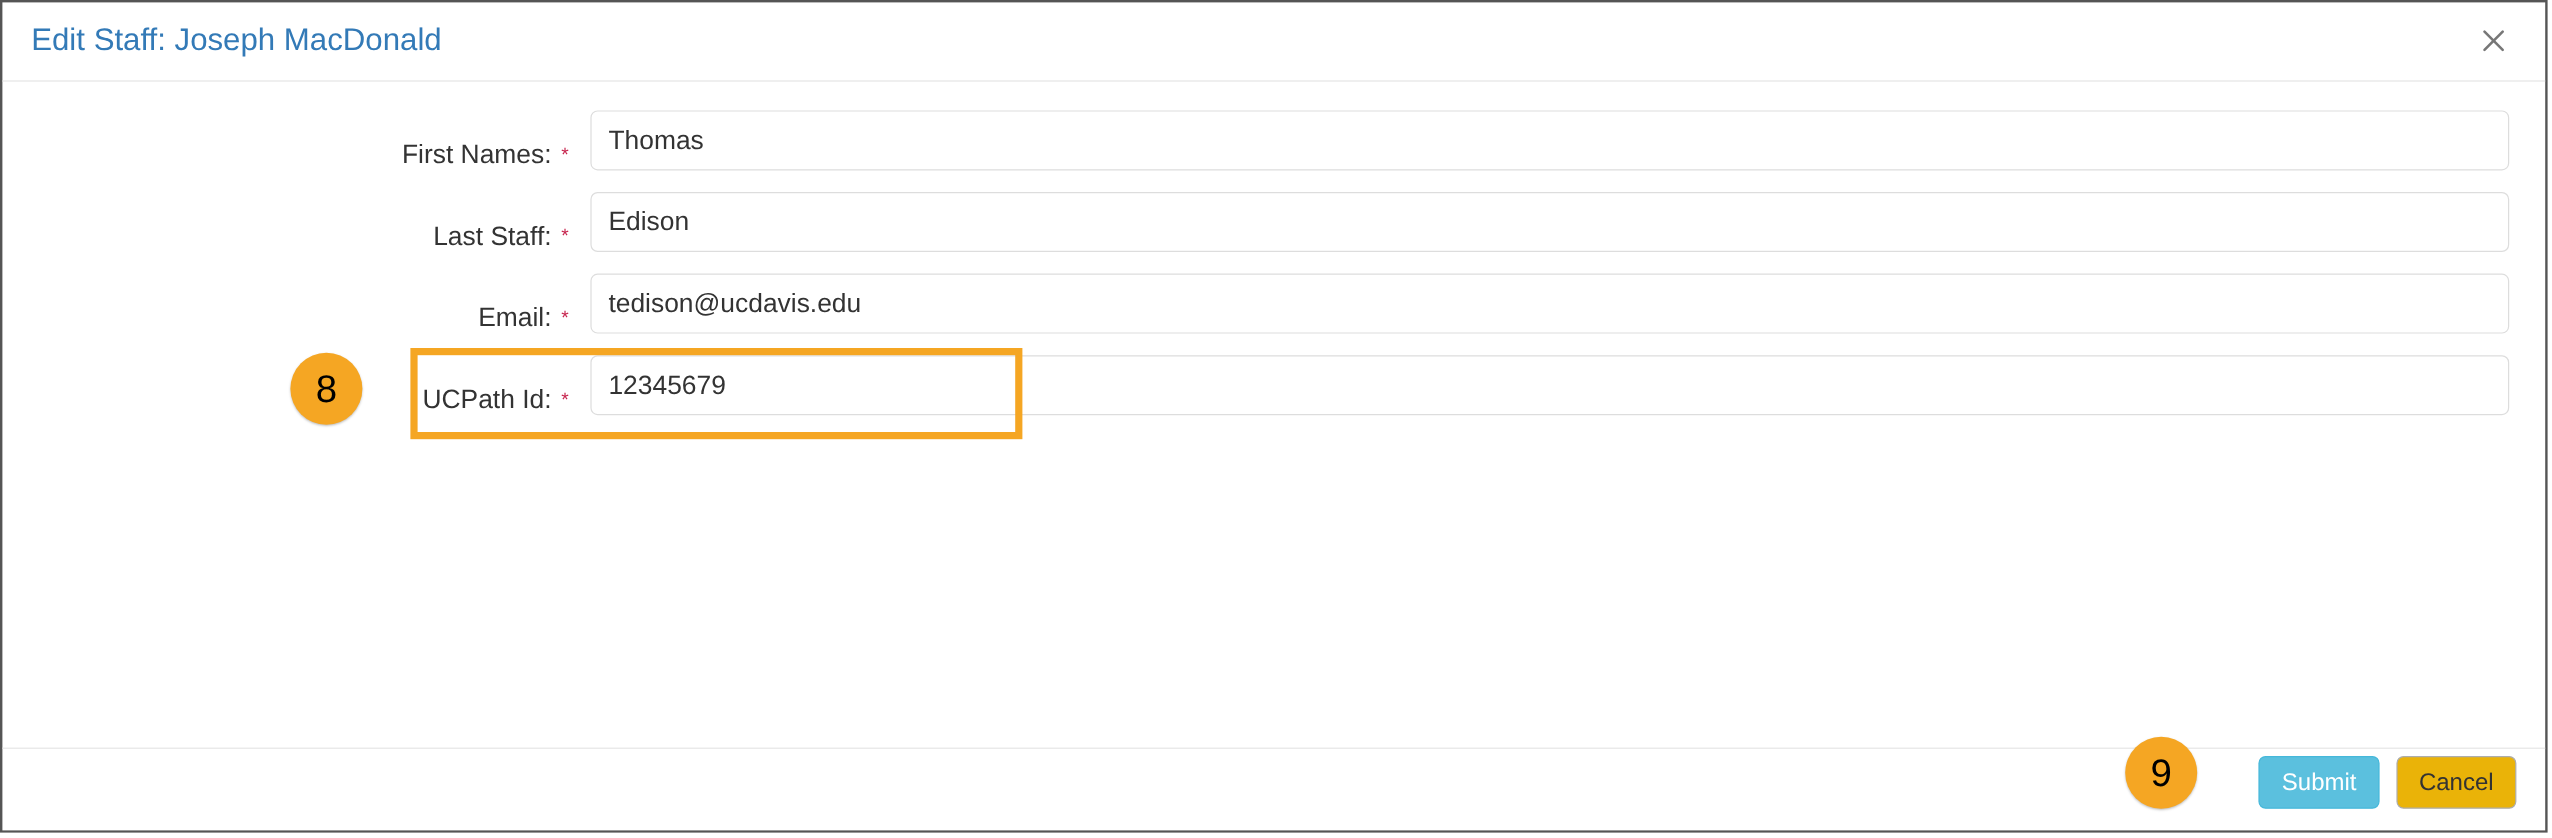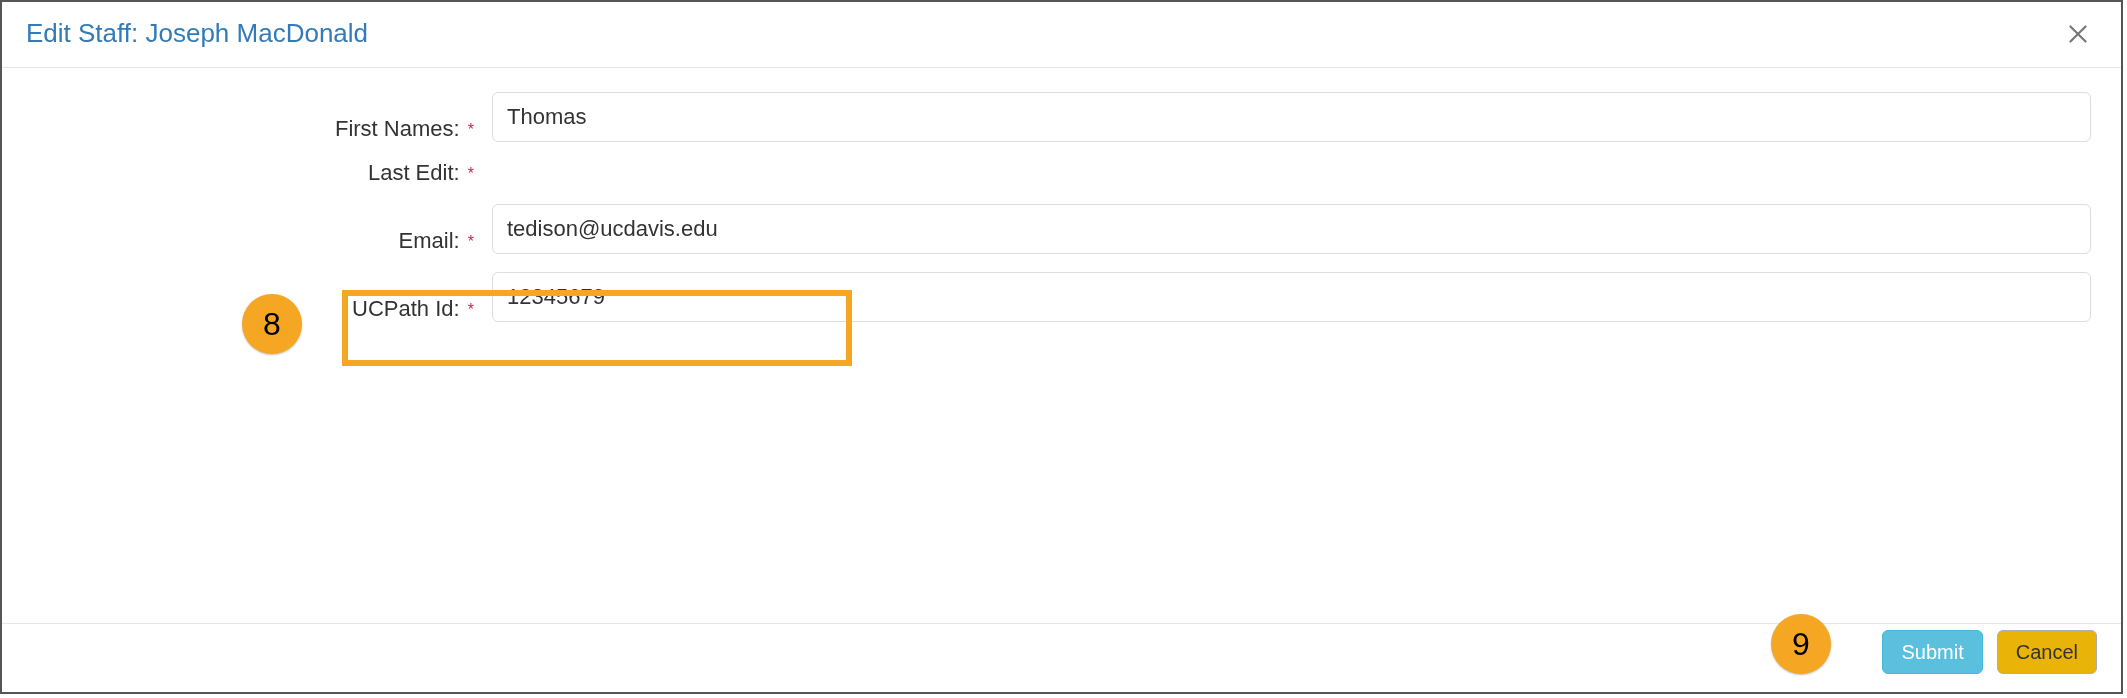--- a/index.html
+++ b/index.html
@@ -159,23 +159,24 @@
     <div class="form-row">
       <label class="form-label">
         <span>First Names:</span>
         <span class="req">*</span>
       </label>
       <input class="form-input" type="text" value="Thomas" style="">
     </div>
 
     <div class="form-row">
       <label class="form-label">
-        <span>Last Edit:</span>
-        <span class="req">*</span>
-      </label>
+        <span>Last Staff:</span>
+        <span class="req">*</span>
+      </label>
+      <input class="form-input" type="text" value="Edison" style="">
     </div>
 
     <div class="form-row">
       <label class="form-label">
         <span>Email:</span>
         <span class="req">*</span>
       </label>
       <input class="form-input" type="text" value="tedison@ucdavis.edu" style="">
     </div>
 

